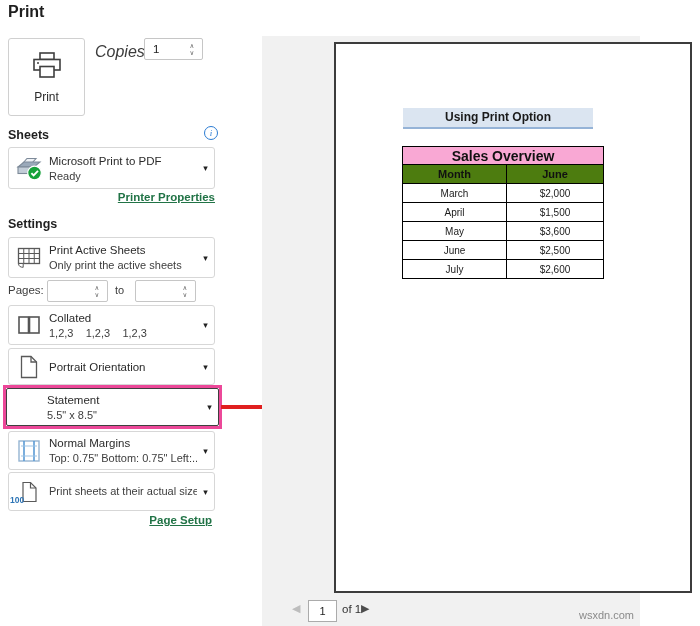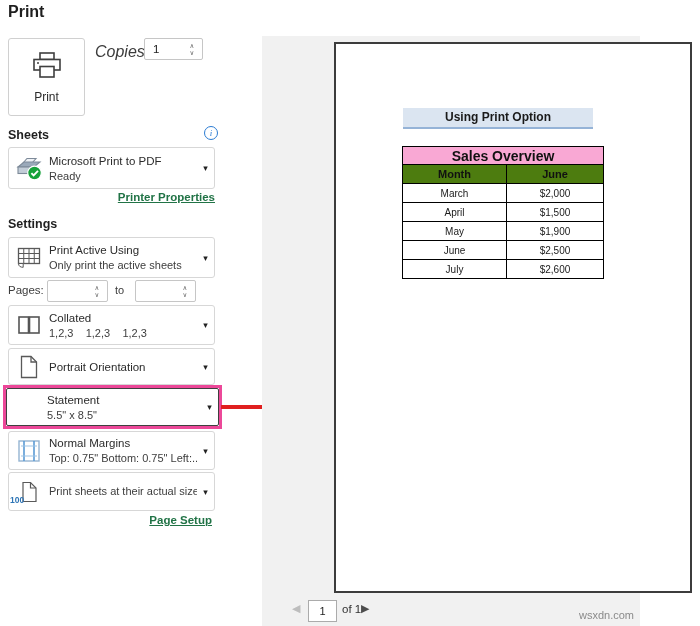--- a/index.html
+++ b/index.html
@@ -129,21 +129,21 @@
 
   <div class="dd" style="top:237px;height:39px;">
     <span class="dd-icon">
       <svg width="24" height="22" viewBox="0 0 24 22">
         <rect x="1.5" y="1.5" width="21" height="15" fill="#fff" stroke="#595959" stroke-width="1.3"></rect>
         <path d="M6.75 1.5 V16.5 M12 1.5 V16.5 M17.25 1.5 V16.5 M1.5 6.5 H22.5 M1.5 11.5 H22.5" stroke="#595959" stroke-width="1"></path>
         <path d="M1.5 16.5 C1.5 19.2 3.5 20.3 6.2 20.3 L6.2 16.5 Z" fill="#fff" stroke="#595959" stroke-width="1"></path>
       </svg>
     </span>
     <span class="dd-text">
-      <div class="dd-title">Print Active Using</div>
+      <div class="dd-title">Print Active Sheets</div>
       <div class="dd-sub">Only print the active sheets</div>
     </span>
     <span class="dd-caret">▾</span>
   </div>
 
   <span class="pages-label">Pages:</span>
   <div class="spinner pages-spin1">
     <span class="spin-val"></span>
     <span class="spin-arrows">
       <span>∧</span>
@@ -245,21 +245,21 @@
         <tr>
           <td class="tbl-cell">March</td>
           <td class="tbl-cell">$2,000</td>
         </tr>
         <tr>
           <td class="tbl-cell">April</td>
           <td class="tbl-cell">$1,500</td>
         </tr>
         <tr>
           <td class="tbl-cell">May</td>
-          <td class="tbl-cell">$1,900</td>
+          <td class="tbl-cell">$3,600</td>
         </tr>
         <tr>
           <td class="tbl-cell">June</td>
           <td class="tbl-cell">$2,500</td>
         </tr>
         <tr>
           <td class="tbl-cell">July</td>
           <td class="tbl-cell">$2,600</td>
         </tr>
       </tbody>

